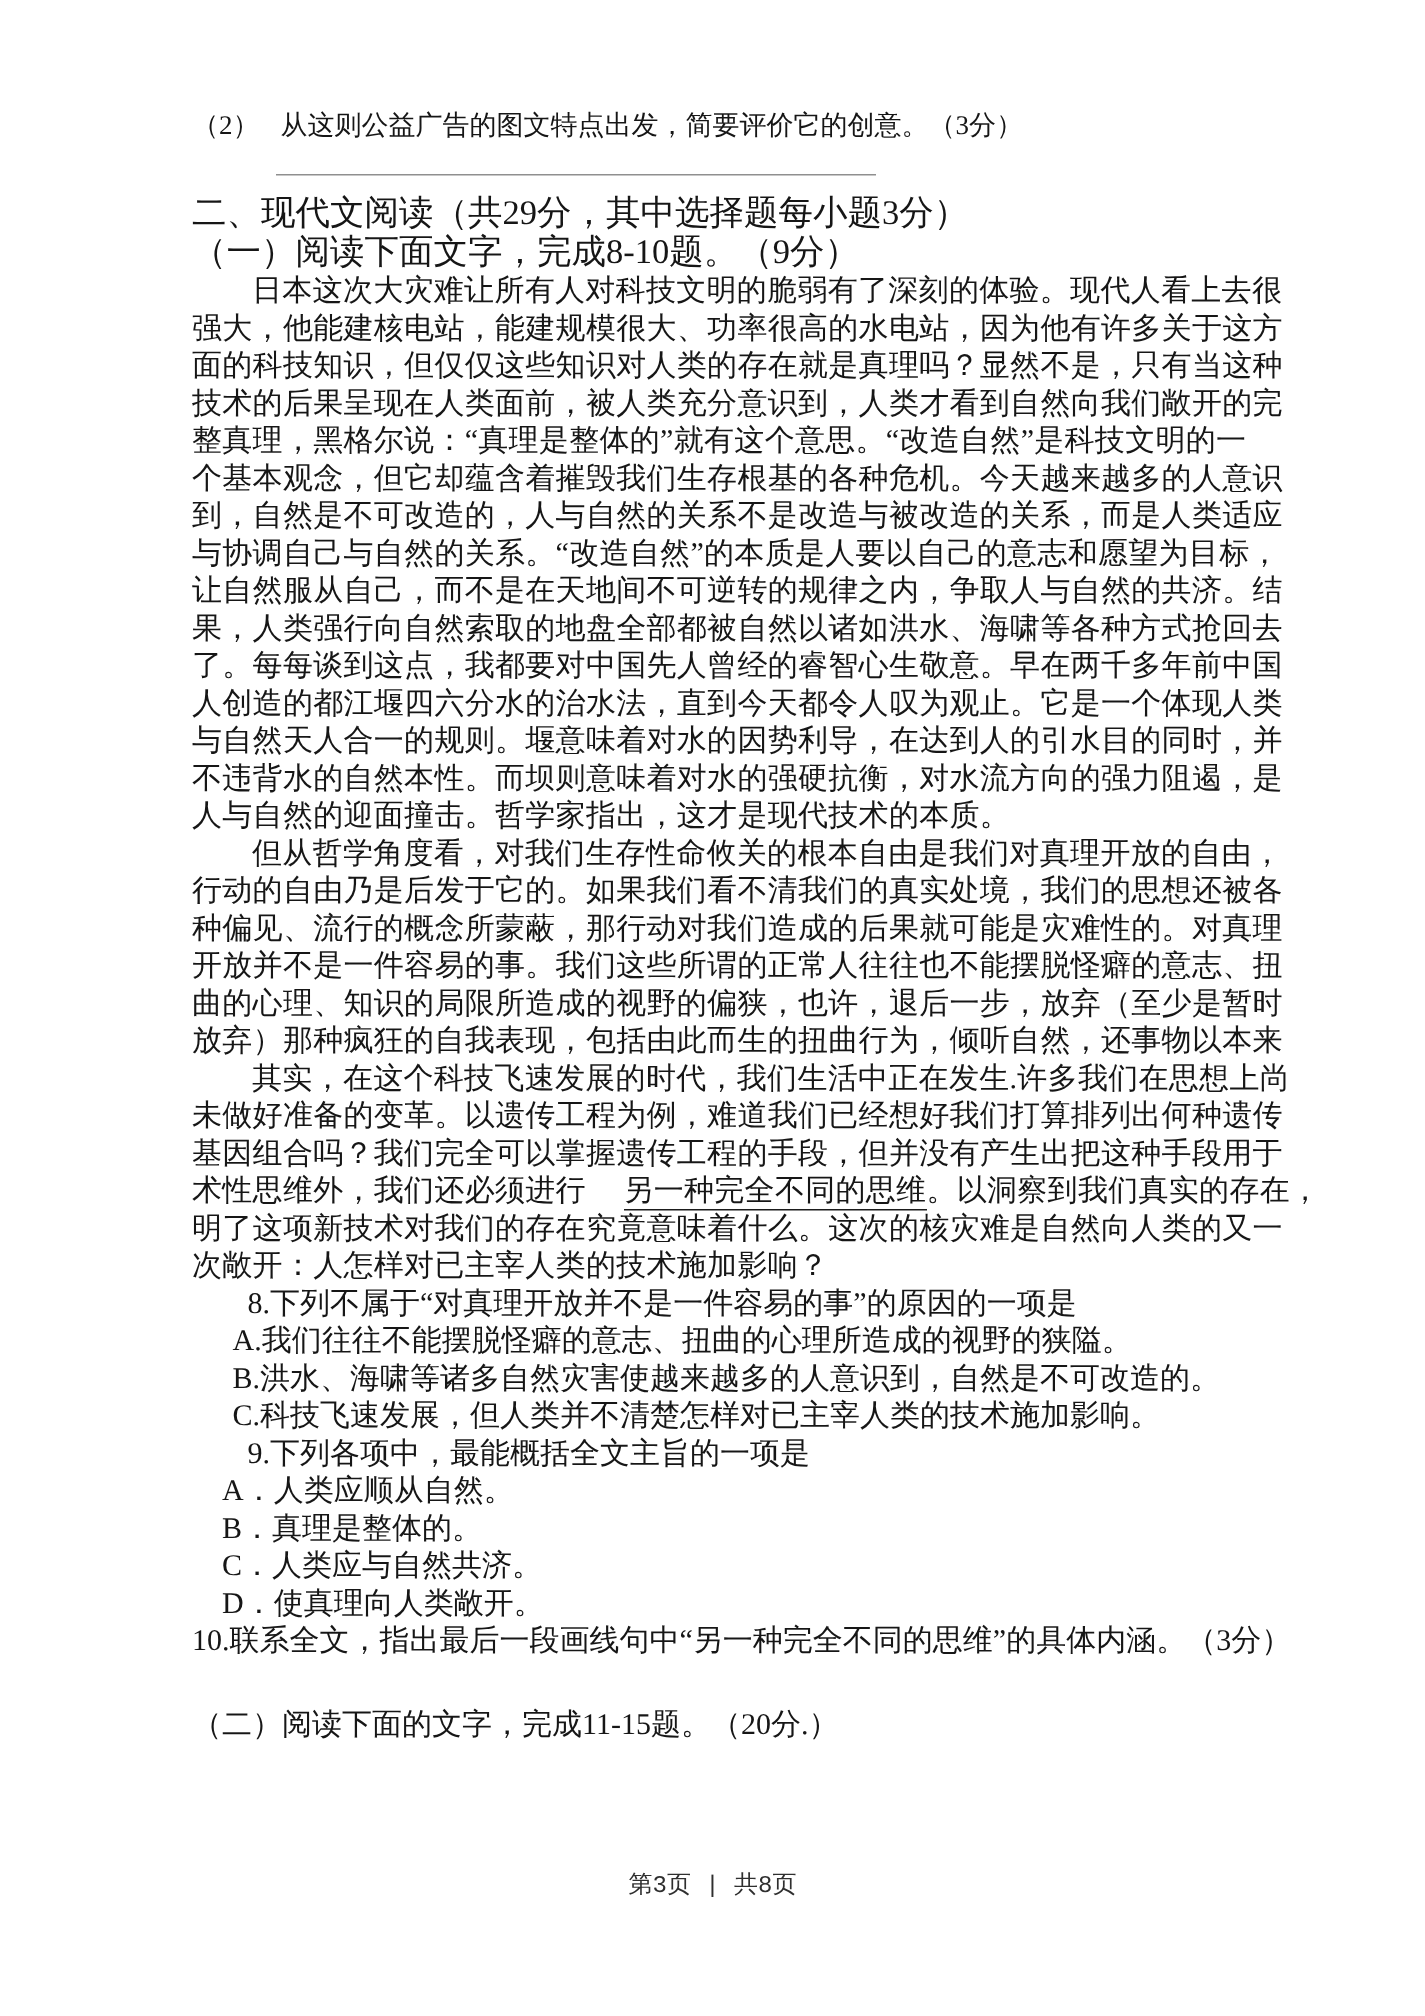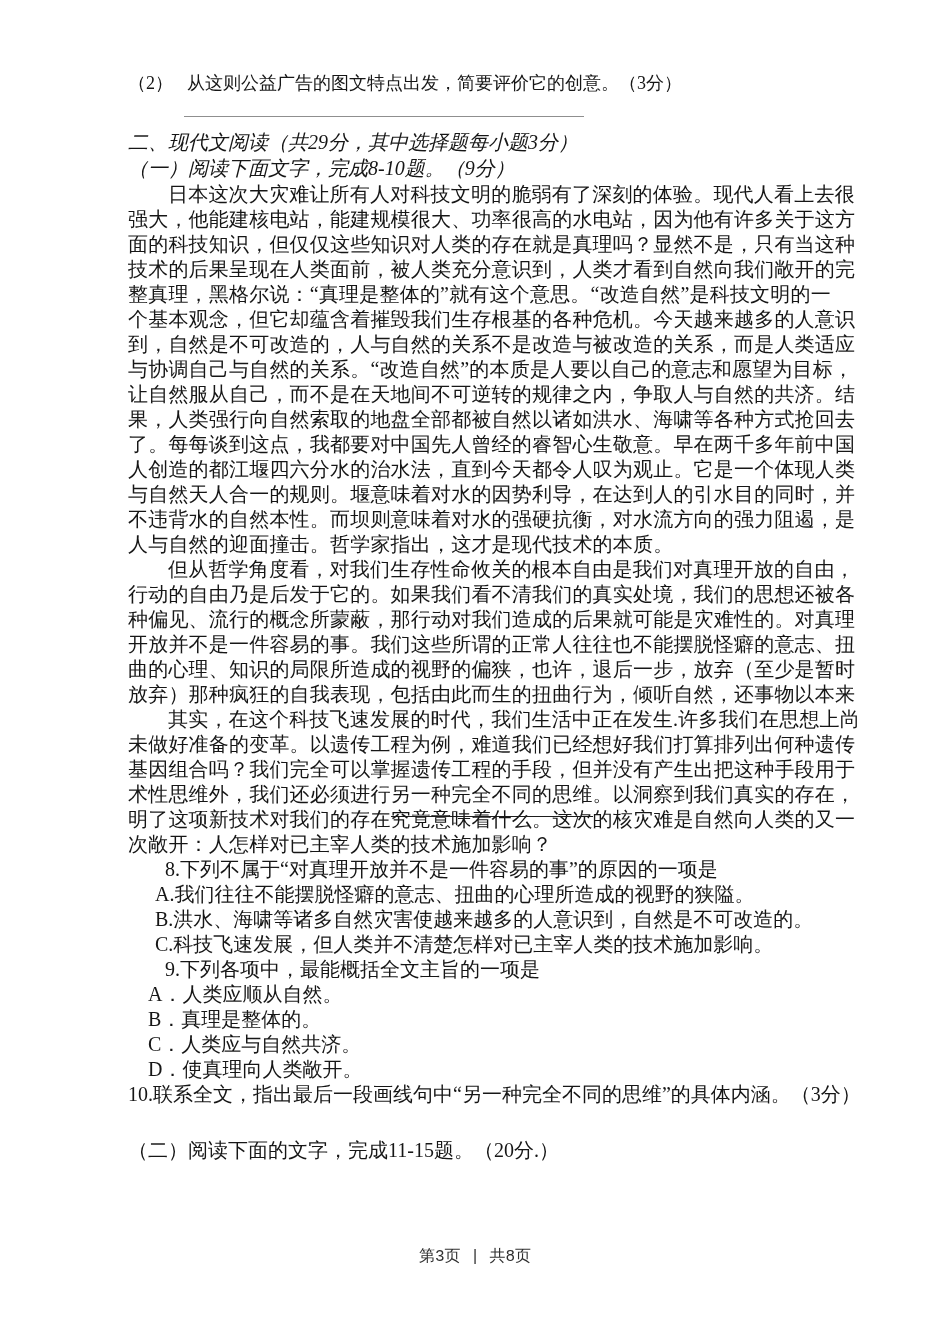--- a/index.html
+++ b/index.html
@@ -18,31 +18,32 @@
   .q2line{
     font-size:18px;line-height:26px;white-space:nowrap;
   }
   .q2line .lbl{margin-right:14px;}
   .answer-line{
     margin:20px 0 12px 56px;
     width:400px;height:0;
     border-top:1px solid #8f8f8f;
   }
   .heading{
-    font-size:20px;line-height:26px;white-space:nowrap;font-style:italic;
+    font-size:23px;line-height:26px;white-space:nowrap;
   }
   .passage{margin-top:1px;}
   .pline{
     font-size:20px;line-height:25px;white-space:nowrap;
     letter-spacing:0.2px;
   }
   .ind{text-indent:40px;}
   .u{
     border-bottom:1px solid #1b1b1b;
-    padding-bottom:11px;
+    padding-bottom:1px;
+    margin-left:25px;
   }
   .qblock .stem{
     font-size:20px;line-height:25px;white-space:nowrap;
     margin-left:37px;
   }
   .qblock .opt{
     font-size:20px;line-height:25px;white-space:nowrap;
     margin-left:27px;
   }
   .qblock .opt-wide{

